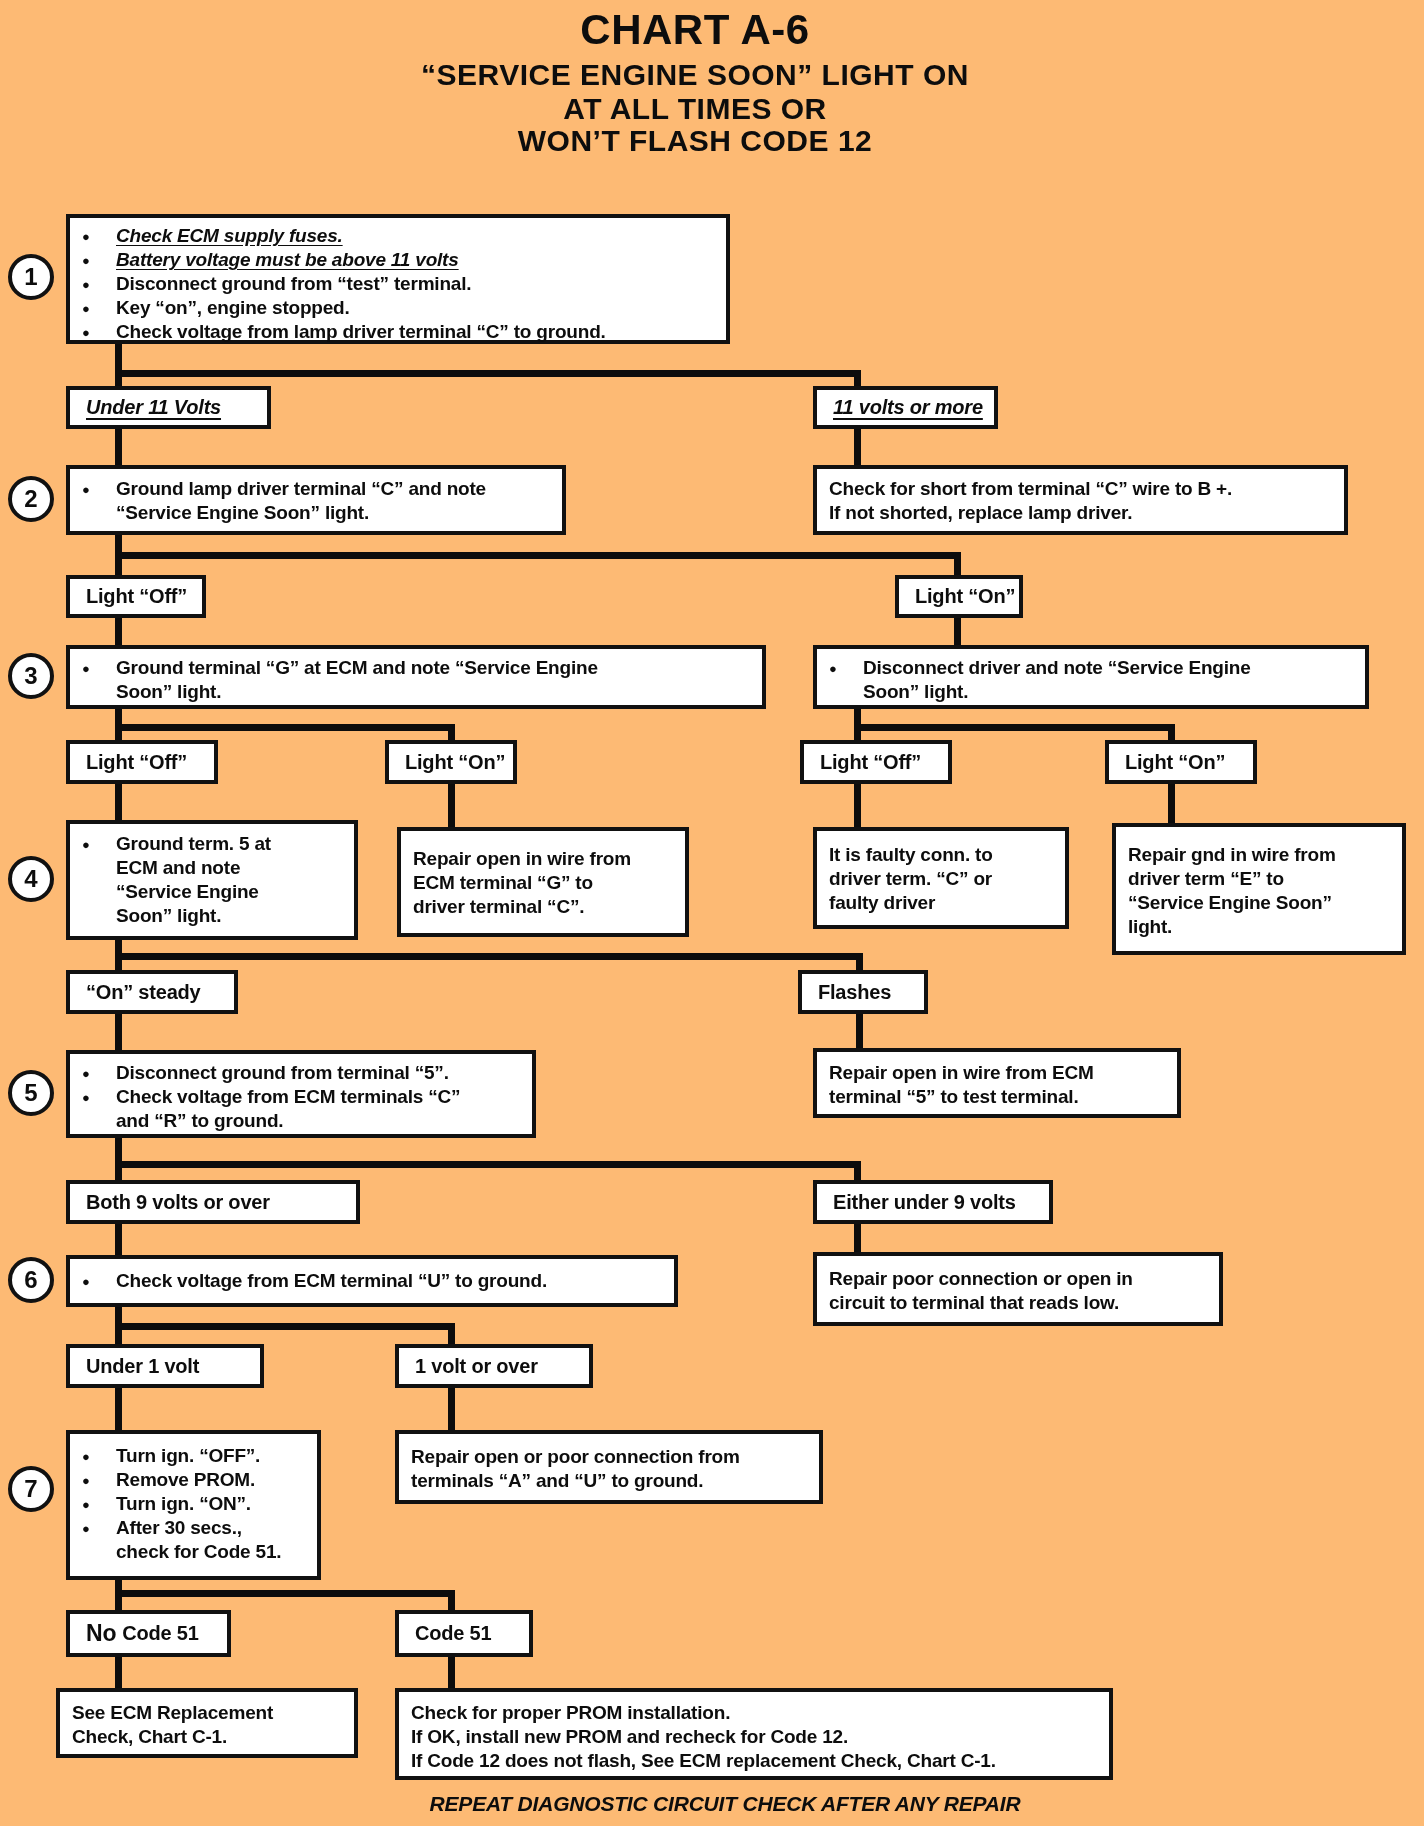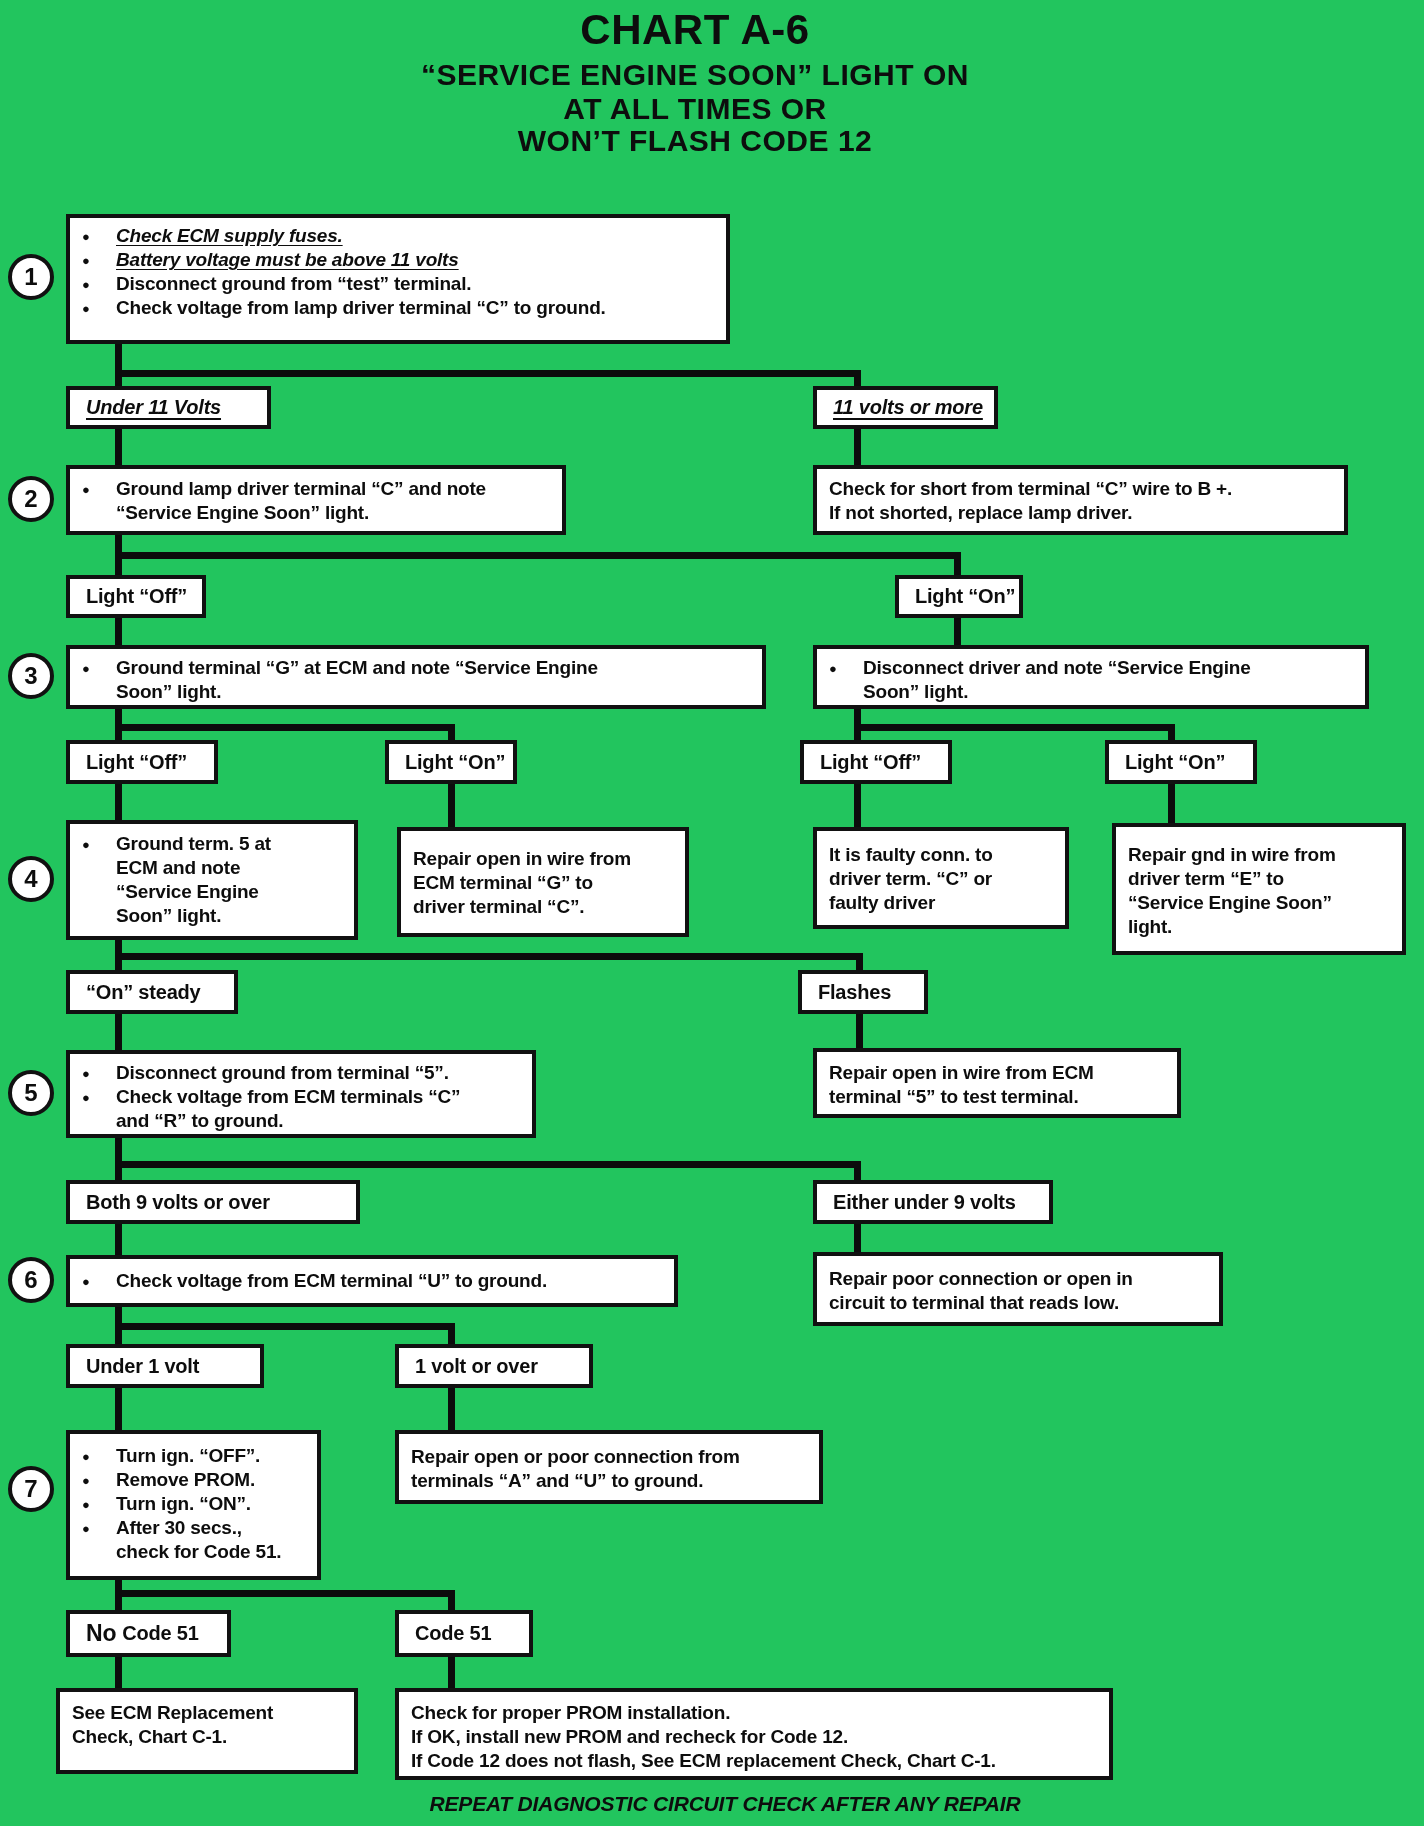--- a/index.html
+++ b/index.html
@@ -1,18 +1,18 @@
 <!DOCTYPE html>
 <html><head>
 <meta charset="utf-8">
 <style>
   html,body{margin:0;padding:0;background:#ffffff;}
   body{font-family:"Liberation Sans","DejaVu Sans",sans-serif;color:#0d0d0d;
        -webkit-font-smoothing:antialiased;}
-  #page{position:relative;width:1424px;height:1826px;background:#22c55e;overflow:hidden;}
+  #page{position:relative;width:1424px;height:1826px;background:#fdba74;overflow:hidden;}
 
   .hdr{position:absolute;left:0;width:1390px;text-align:center;font-weight:bold;letter-spacing:.5px;}
   #title{top:6px;font-size:42px;}
   .sub{font-size:30px;}
 
   .box{position:absolute;border:4px solid #111;background:#fff;box-sizing:border-box;
        font-size:19px;font-weight:bold;line-height:24px;letter-spacing:-.2px;padding:6px 8px 4px 0;}
   .lbl{position:absolute;border:4px solid #111;background:#fff;box-sizing:border-box;
        font-size:20px;font-weight:bold;display:flex;align-items:center;padding-left:16px;
        letter-spacing:-.2px;white-space:nowrap;}
@@ -48,20 +48,21 @@
   <div class="circ" style="left:8px;top:653px">3</div>
   <div class="circ" style="left:8px;top:856px">4</div>
   <div class="circ" style="left:8px;top:1070px">5</div>
   <div class="circ" style="left:8px;top:1257px">6</div>
   <div class="circ" style="left:8px;top:1466px">7</div>
 
   <div class="box" style="left:66px;top:214px;width:664px;height:130px">
     <div class="line b ui">Check ECM supply fuses.</div>
     <div class="line b ui">Battery voltage must be above 11 volts</div>
     <div class="line b">Disconnect ground from “test” terminal.</div>
+    <div class="line b">Key “on”, engine stopped.</div>
     <div class="line b">Check voltage from lamp driver terminal “C” to ground.</div>
   </div>
 
   <div class="vl" style="left:115px;top:344px;width:7px;height:42px"></div>
   <div class="hl" style="left:115px;top:370px;width:746px;height:7px"></div>
   <div class="vl" style="left:854px;top:370px;width:7px;height:16px"></div>
 
   <div class="lbl ui" style="left:66px;top:386px;width:205px;height:43px">Under 11  Volts</div>
   <div class="lbl ui" style="left:813px;top:386px;width:185px;height:43px">11 volts or more</div>
 
@@ -202,21 +203,21 @@
 
   <div class="lbl" style="left:66px;top:1610px;width:165px;height:47px">
     <span class="big">No</span>
     <span>Code 51</span>
   </div>
   <div class="lbl" style="left:395px;top:1610px;width:138px;height:47px">Code 51</div>
 
   <div class="vl" style="left:115px;top:1657px;width:7px;height:31px"></div>
   <div class="vl" style="left:448px;top:1657px;width:7px;height:31px"></div>
 
-  <div class="box" style="left:56px;top:1688px;width:302px;height:86px;padding-top:9px">
+  <div class="box" style="left:56px;top:1688px;width:302px;height:70px;padding-top:9px">
     <div class="line pl">See ECM Replacement</div>
     <div class="line pl">Check, Chart C-1.</div>
   </div>
   <div class="box" style="left:395px;top:1688px;width:718px;height:92px;padding-top:9px">
     <div class="line pl">Check for proper PROM installation.</div>
     <div class="line pl">If OK, install new PROM and recheck for Code 12.</div>
     <div class="line pl">If Code 12 does not flash, See ECM replacement Check,  Chart C-1.</div>
   </div>
 
   <div id="footer">REPEAT DIAGNOSTIC CIRCUIT CHECK AFTER ANY REPAIR</div>

